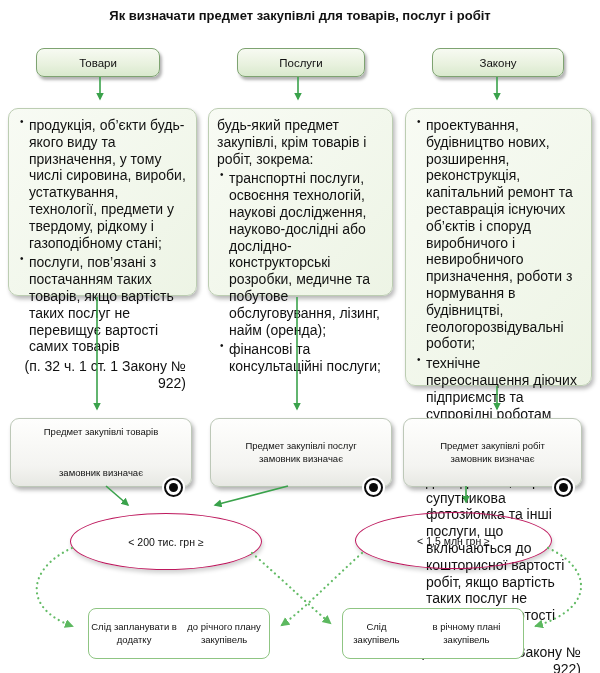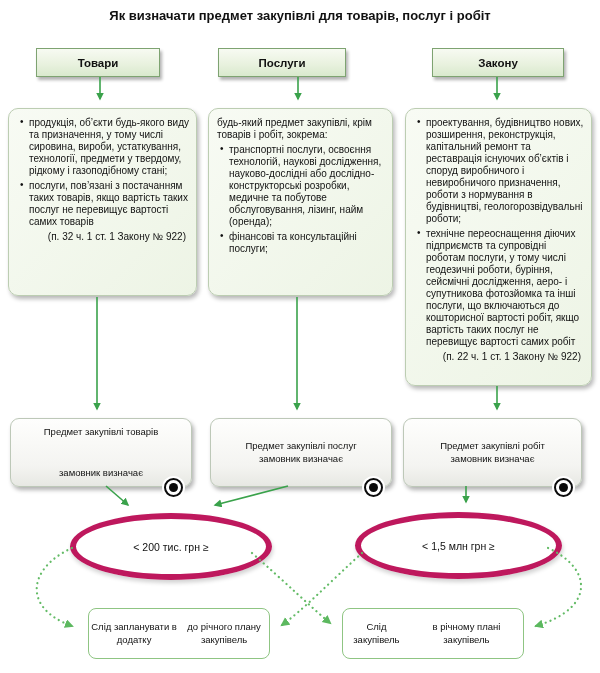--- a/index.html
+++ b/index.html
@@ -1,53 +1,53 @@
 <!DOCTYPE html>
 <html><head>
 <meta charset="utf-8">
 <style>
   html,body{margin:0;padding:0;background:#fff;}
   .canvas{position:relative;width:600px;height:673px;background:#fff;
           font-family:"Liberation Sans",sans-serif;color:#111;overflow:hidden;}
   .title{position:absolute;top:8px;left:0;width:600px;text-align:center;
          font-size:13px;font-weight:bold;}
   
-  .hdr{position:absolute;top:48px;height:27px;border-radius:0;
+  .hdr{position:absolute;top:48px;height:27px;border-radius:8px;
        border:1px solid #7ea371;
        background:linear-gradient(#f7faf2 0%,#e9f2df 55%,#d9e9cd 100%);
        box-shadow:2px 3px 3px rgba(0,0,0,.30);
        display:flex;align-items:center;justify-content:center;
-       font-size:11.5px;font-weight:bold;}
-  .hdr1{left:36px;width:122px;} .hdr2{left:218px;width:126px;} .hdr3{left:432px;width:130px;}
+       font-size:11.5px;font-weight:normal;}
+  .hdr1{left:36px;width:122px;} .hdr2{left:237px;width:126px;} .hdr3{left:432px;width:130px;}
   
   .content{position:absolute;top:108px;border-radius:10px;
            border:1px solid #bccdb2;
            background:linear-gradient(135deg,#f8fbf4 0%,#edf4e5 100%);
            box-shadow:2px 3px 4px rgba(0,0,0,.28);
-           font-size:10px;line-height:1.2;box-sizing:border-box;
+           font-size:14px;line-height:1.2;box-sizing:border-box;
            padding:8px 7px 4px 6px;}
   .c1{left:8px;width:189px;height:188px;}
   .c2{left:208px;width:185px;height:188px;}
   .c3{left:405px;width:187px;height:278px;}
   .content .intro{margin:0 0 3px 2px;}
   .content ul{margin:0;padding:0 0 0 14px;list-style:none;}
   .content li{margin:0 0 3px 0;position:relative;}
   .content li::before{content:"•";position:absolute;left:-9px;top:-1px;font-size:10px;}
   .cite{text-align:right;padding-right:3px;margin-top:3px;}
   
   .result{position:absolute;top:418px;height:67px;border-radius:9px;
           border:1px solid #bdc8b8;
           background:linear-gradient(#fefefd 0%,#f4f4f1 70%,#e7e8e3 100%);
           box-shadow:2px 3px 4px rgba(0,0,0,.30);
           display:flex;flex-direction:column;align-items:center;justify-content:center;
           font-size:9.5px;line-height:1.35;text-align:center;}
   .m1{left:10px;width:180px;gap:28px;} .m2{left:210px;width:180px;} .m3{left:403px;width:177px;}
   
   .ellipse{position:absolute;border-radius:50%;
-           border:6px solid #be185d;
+           border:1px solid #be185d;
            background:linear-gradient(#ffffff 45%,#eceде8 80%,#d8d9d3 100%);
            background:linear-gradient(#ffffff 45%,#ececе8 80%,#d8d9d3 100%);
            background:linear-gradient(#ffffff 45%,#ececе8 80%,#d8d9d3 100%);
            box-shadow:1px 3px 4px rgba(0,0,0,.18);
            display:flex;align-items:center;justify-content:center;
            font-size:10.5px;}
   .e1{left:70px;top:513px;width:190px;height:55px;}
   .e2{left:355px;top:512px;width:195px;height:55px;}
   
   .outcome{position:absolute;top:608px;height:49px;border-radius:8px;

